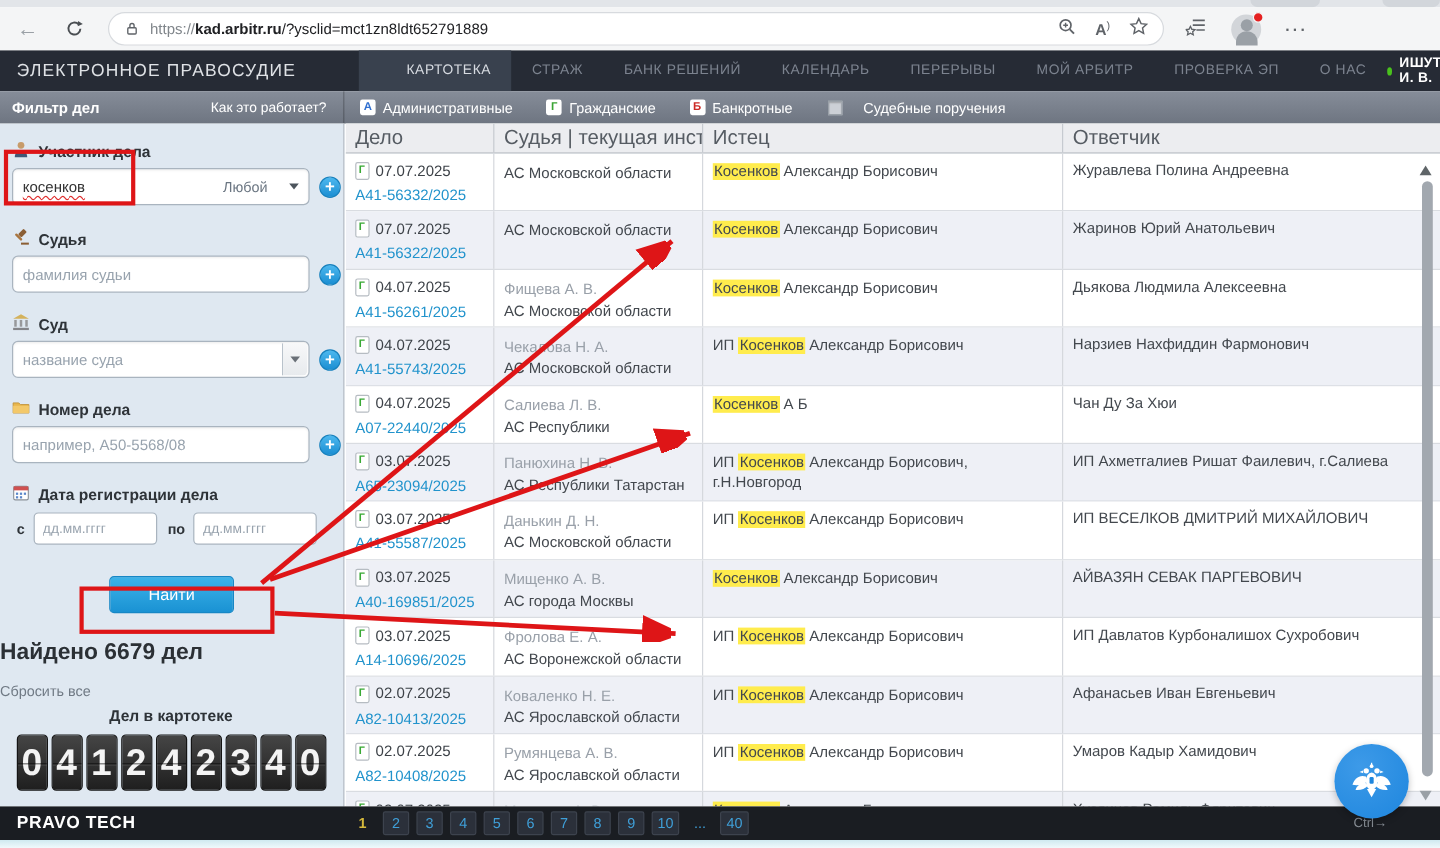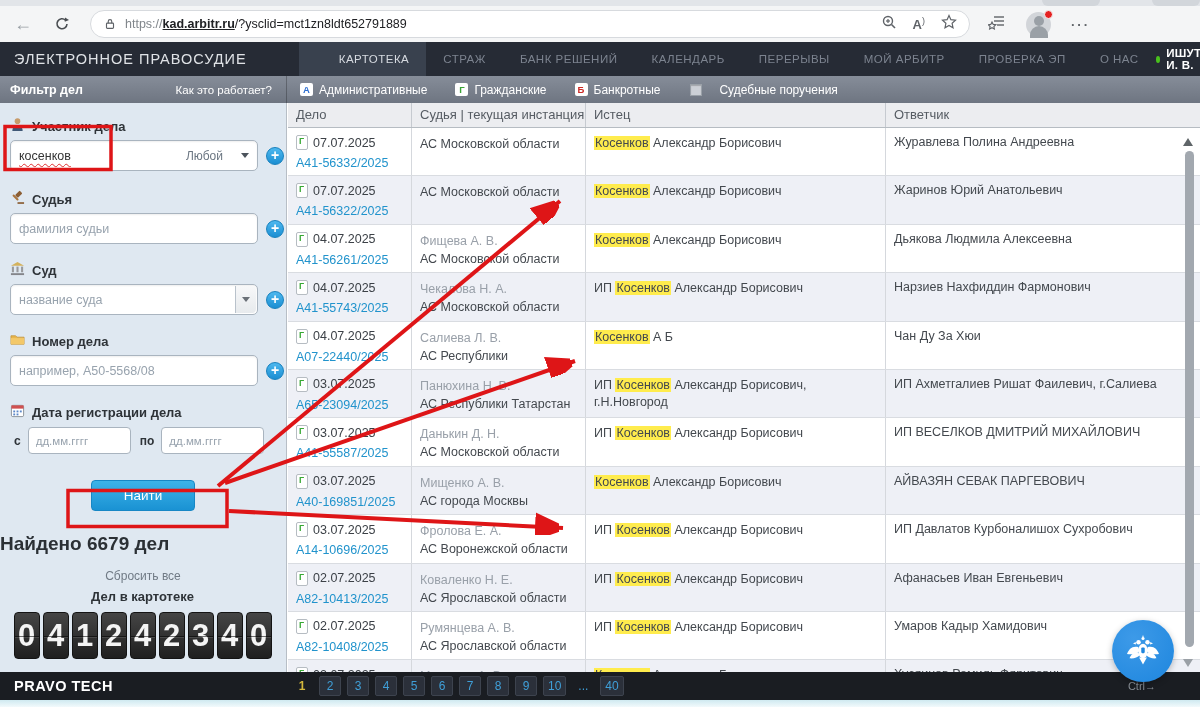--- a/index.html
+++ b/index.html
@@ -13,21 +13,21 @@
   
   #tabstrip{position:absolute; left:0; top:0; width:1200px; height:6px; background:#e2e5e9;}
   #tabstrip .tabstub{position:absolute; top:0; height:6px; background:#d2d6db; border-radius:0 0 6px 6px;}
   #toolbar{position:absolute; left:0; top:6px; width:1200px; height:36px; background:#f4f5f6; display:flex; align-items:center;}
   .back-arrow{margin-left:14px; font-size:18px; color:#9aa0a6; line-height:1;}
   .refresh{margin-left:22px; display:flex;}
   .urlpill{margin-left:20px; width:880px; height:28px; background:#fff; border:1px solid #d7dade; border-radius:14px; display:flex; align-items:center; padding:0 12px;}
   .lock{display:flex; margin-right:8px;}
   .url{font-size:12.5px; white-space:nowrap; overflow:hidden;}
   .url .scheme{color:#80868b;}
-  .url .domain{color:#202124; font-weight:bold;text-decoration:underline;}
+  .url .domain{color:#202124; font-weight:bold;}
   .url .path{color:#202124;}
   .pill-icons{margin-left:auto; display:flex; align-items:center; gap:16px;}
   .ra{font-size:13px; color:#5f6368; font-weight:bold;}
   .ra .wave{font-size:9px; vertical-align:super; font-weight:normal;}
   .chrome-right{display:flex; align-items:center; gap:20px; margin-left:18px;}
   .avatar{position:relative; width:25px; height:25px; border-radius:50%; background:#d2d5d9; overflow:visible;}
   .avatar .head{position:absolute; left:7.5px; top:4px; width:10px; height:10px; border-radius:50%; background:#9aa0a6;}
   .avatar .bust{position:absolute; left:3.5px; top:14px; width:18px; height:12px; border-radius:9px 9px 0 0; background:#9aa0a6;}
   .avatar .dot{position:absolute; right:-2px; top:-2px; width:9px; height:9px; border-radius:50%; background:#e52020; border:1.5px solid #f4f5f6;}
   .dots{font-size:13px; font-weight:bold; color:#5f6368; letter-spacing:2px; margin-right:16px;}
@@ -67,30 +67,30 @@
   .caret-down{width:0; height:0; border-left:4px solid transparent; border-right:4px solid transparent; border-top:5px solid #4c545c;}
   .fakeselect{display:flex; align-items:center; position:relative; color:#98a3ae;}
   .sel-caret-box{position:absolute; right:1px; top:1px; bottom:1px; width:21px; border-left:1px solid #b9c2cb; background:linear-gradient(#f7f8f9,#e7eaed); display:flex; align-items:center; justify-content:center; border-radius:0 4px 4px 0;}
   .plus-btn{width:18px; height:18px; margin-left:8px; border-radius:50%; background:linear-gradient(#4db8ef,#1b8ed2); border:1px solid #1680bd; color:#fff; font-size:14px; font-weight:bold; line-height:15px; text-align:center; cursor:pointer;}
   .dates{display:flex; align-items:center; margin-left:14px; margin-top:6px; gap:7px;}
   .date-lb{font-size:12px; font-weight:bold; color:#2e3338;}
   .date-input{width:103px; height:27px; background:#fff; border:1px solid #a9b4bf; border-radius:4px; font-size:11.5px; padding:0 7px; color:#333;}
   .date-input::placeholder{color:#98a3ae;}
   #find-btn{display:block; margin:26px auto 0; width:104px; height:31px; background:linear-gradient(#3cb3e9,#1a92d3); border:1px solid #1787c5; border-radius:4px; color:#fff; font-size:13.5px; font-family:"Liberation Sans",sans-serif; cursor:pointer;}
   #found-text{margin-top:22px; text-align:left; font-size:19px; font-weight:bold; color:#2b3035;}
-  #reset-link{margin-top:14px; text-align:center; font-size:12px; color:#707a85; cursor:pointer;}
+  #reset-link{margin-top:14px; text-align:left; font-size:12px; color:#707a85; cursor:pointer;}
   #counter-block{position:absolute; left:0; right:1px; bottom:13px; text-align:center;}
   #counter-label{font-size:13px; font-weight:bold; color:#2e3338; margin-bottom:8px;}
   #counter-digits{display:flex; justify-content:center; gap:3px;}
   .digit{width:26px; height:47px; background:linear-gradient(#454545,#1f1f1f); border:1px solid #141414; border-radius:4px; color:#f4f4f4; font-size:31px; font-weight:bold; line-height:45px; text-align:center; position:relative;}
   .digit::after{content:""; position:absolute; left:0; right:0; top:50%; height:1px; background:rgba(0,0,0,.55); box-shadow:0 1px 0 rgba(255,255,255,.12);}
 
   
   #main{position:absolute; left:288px; top:103px; width:912px; height:569px; background:#fff; overflow:hidden;}
-  #thead{height:25px; background:#ecedf0; border-bottom:1px solid #b6bcc2; display:flex; font-size:13px; color:#565c63;}
+  #thead{height:25px; background:#ecedf0; border-bottom:1px solid #b6bcc2; display:flex; font-size:17px; color:#565c63;}
   .hcell{line-height:24px; padding-left:8px; white-space:nowrap; overflow:hidden;}
   .hc0{width:124px; border-right:1px solid #c6cad0;}
   .hc1{width:174px; border-right:1px solid #c6cad0;}
   .hc2{width:300px; border-right:1px solid #c6cad0;}
   .hc3{flex:1;}
   #tbody{height:544px; overflow:hidden;}
   .trow{display:flex; height:48.4px; border-bottom:1px solid #d9dce1; font-size:12.5px; background:#fff; cursor:pointer;}
   .trow:nth-child(even){background:#eef0f6;}
   .c{padding:7px 8px 0 8px; overflow:hidden;}
   .c-case{width:124px; border-right:1px solid #d5d8dd;}

